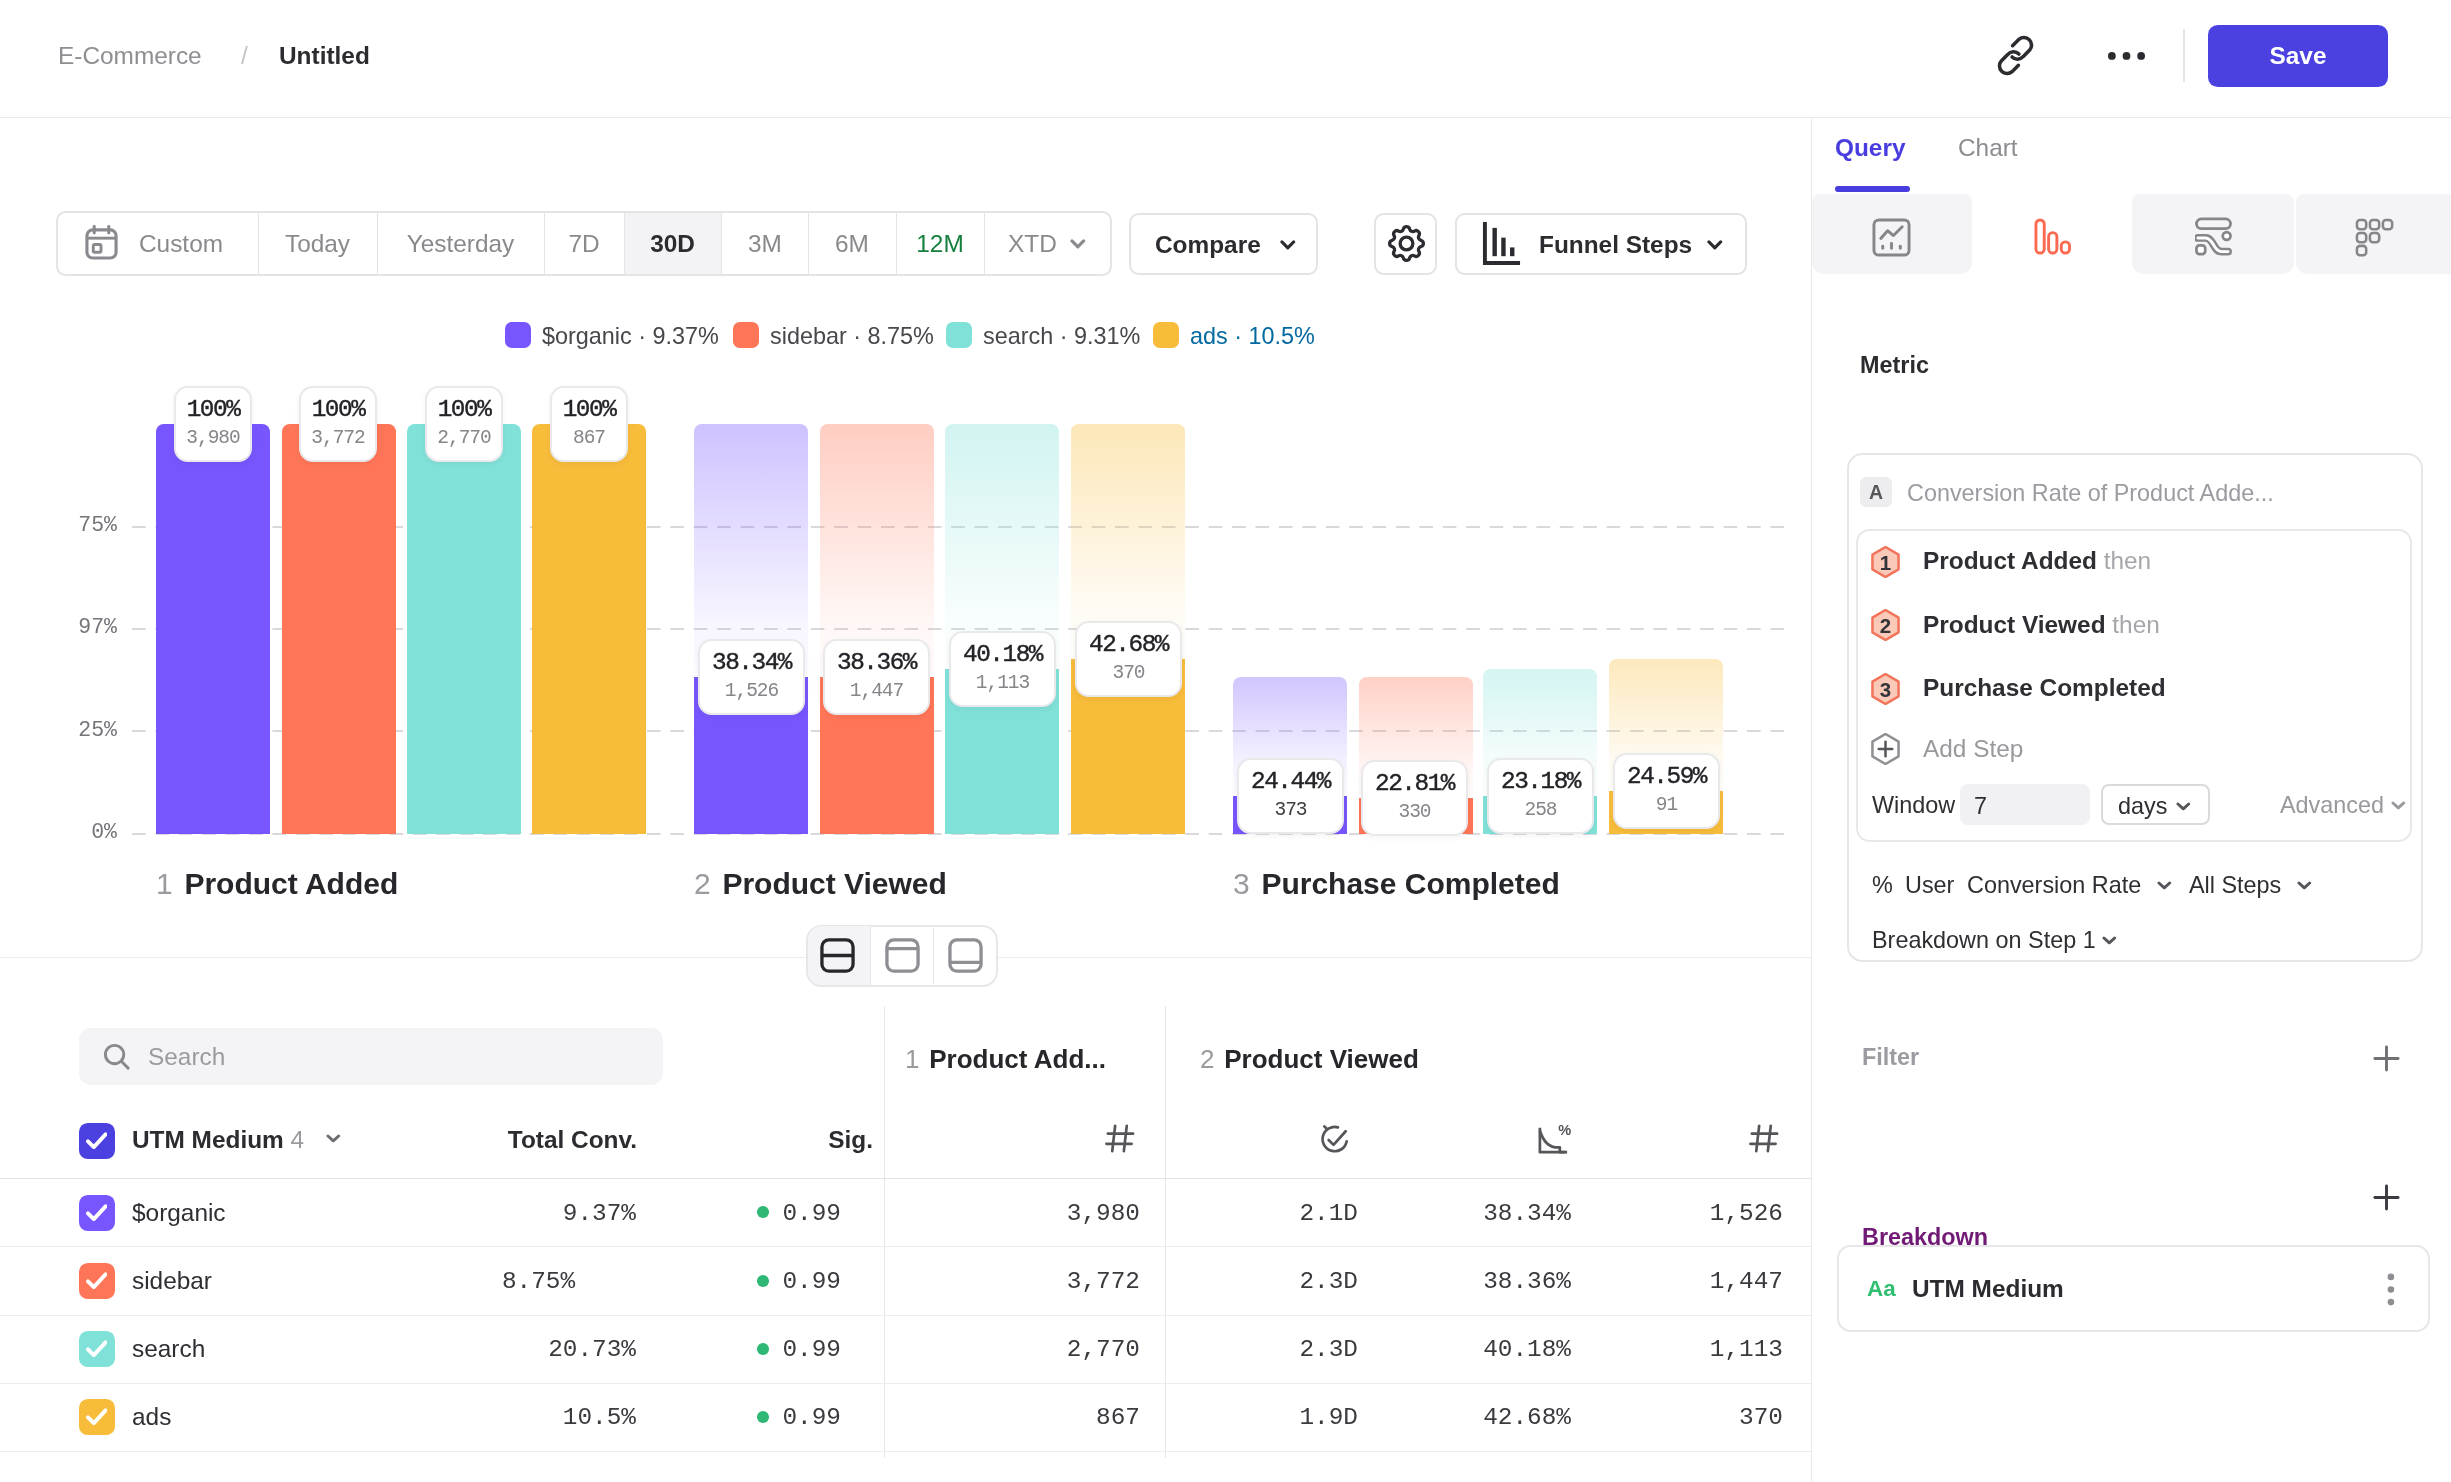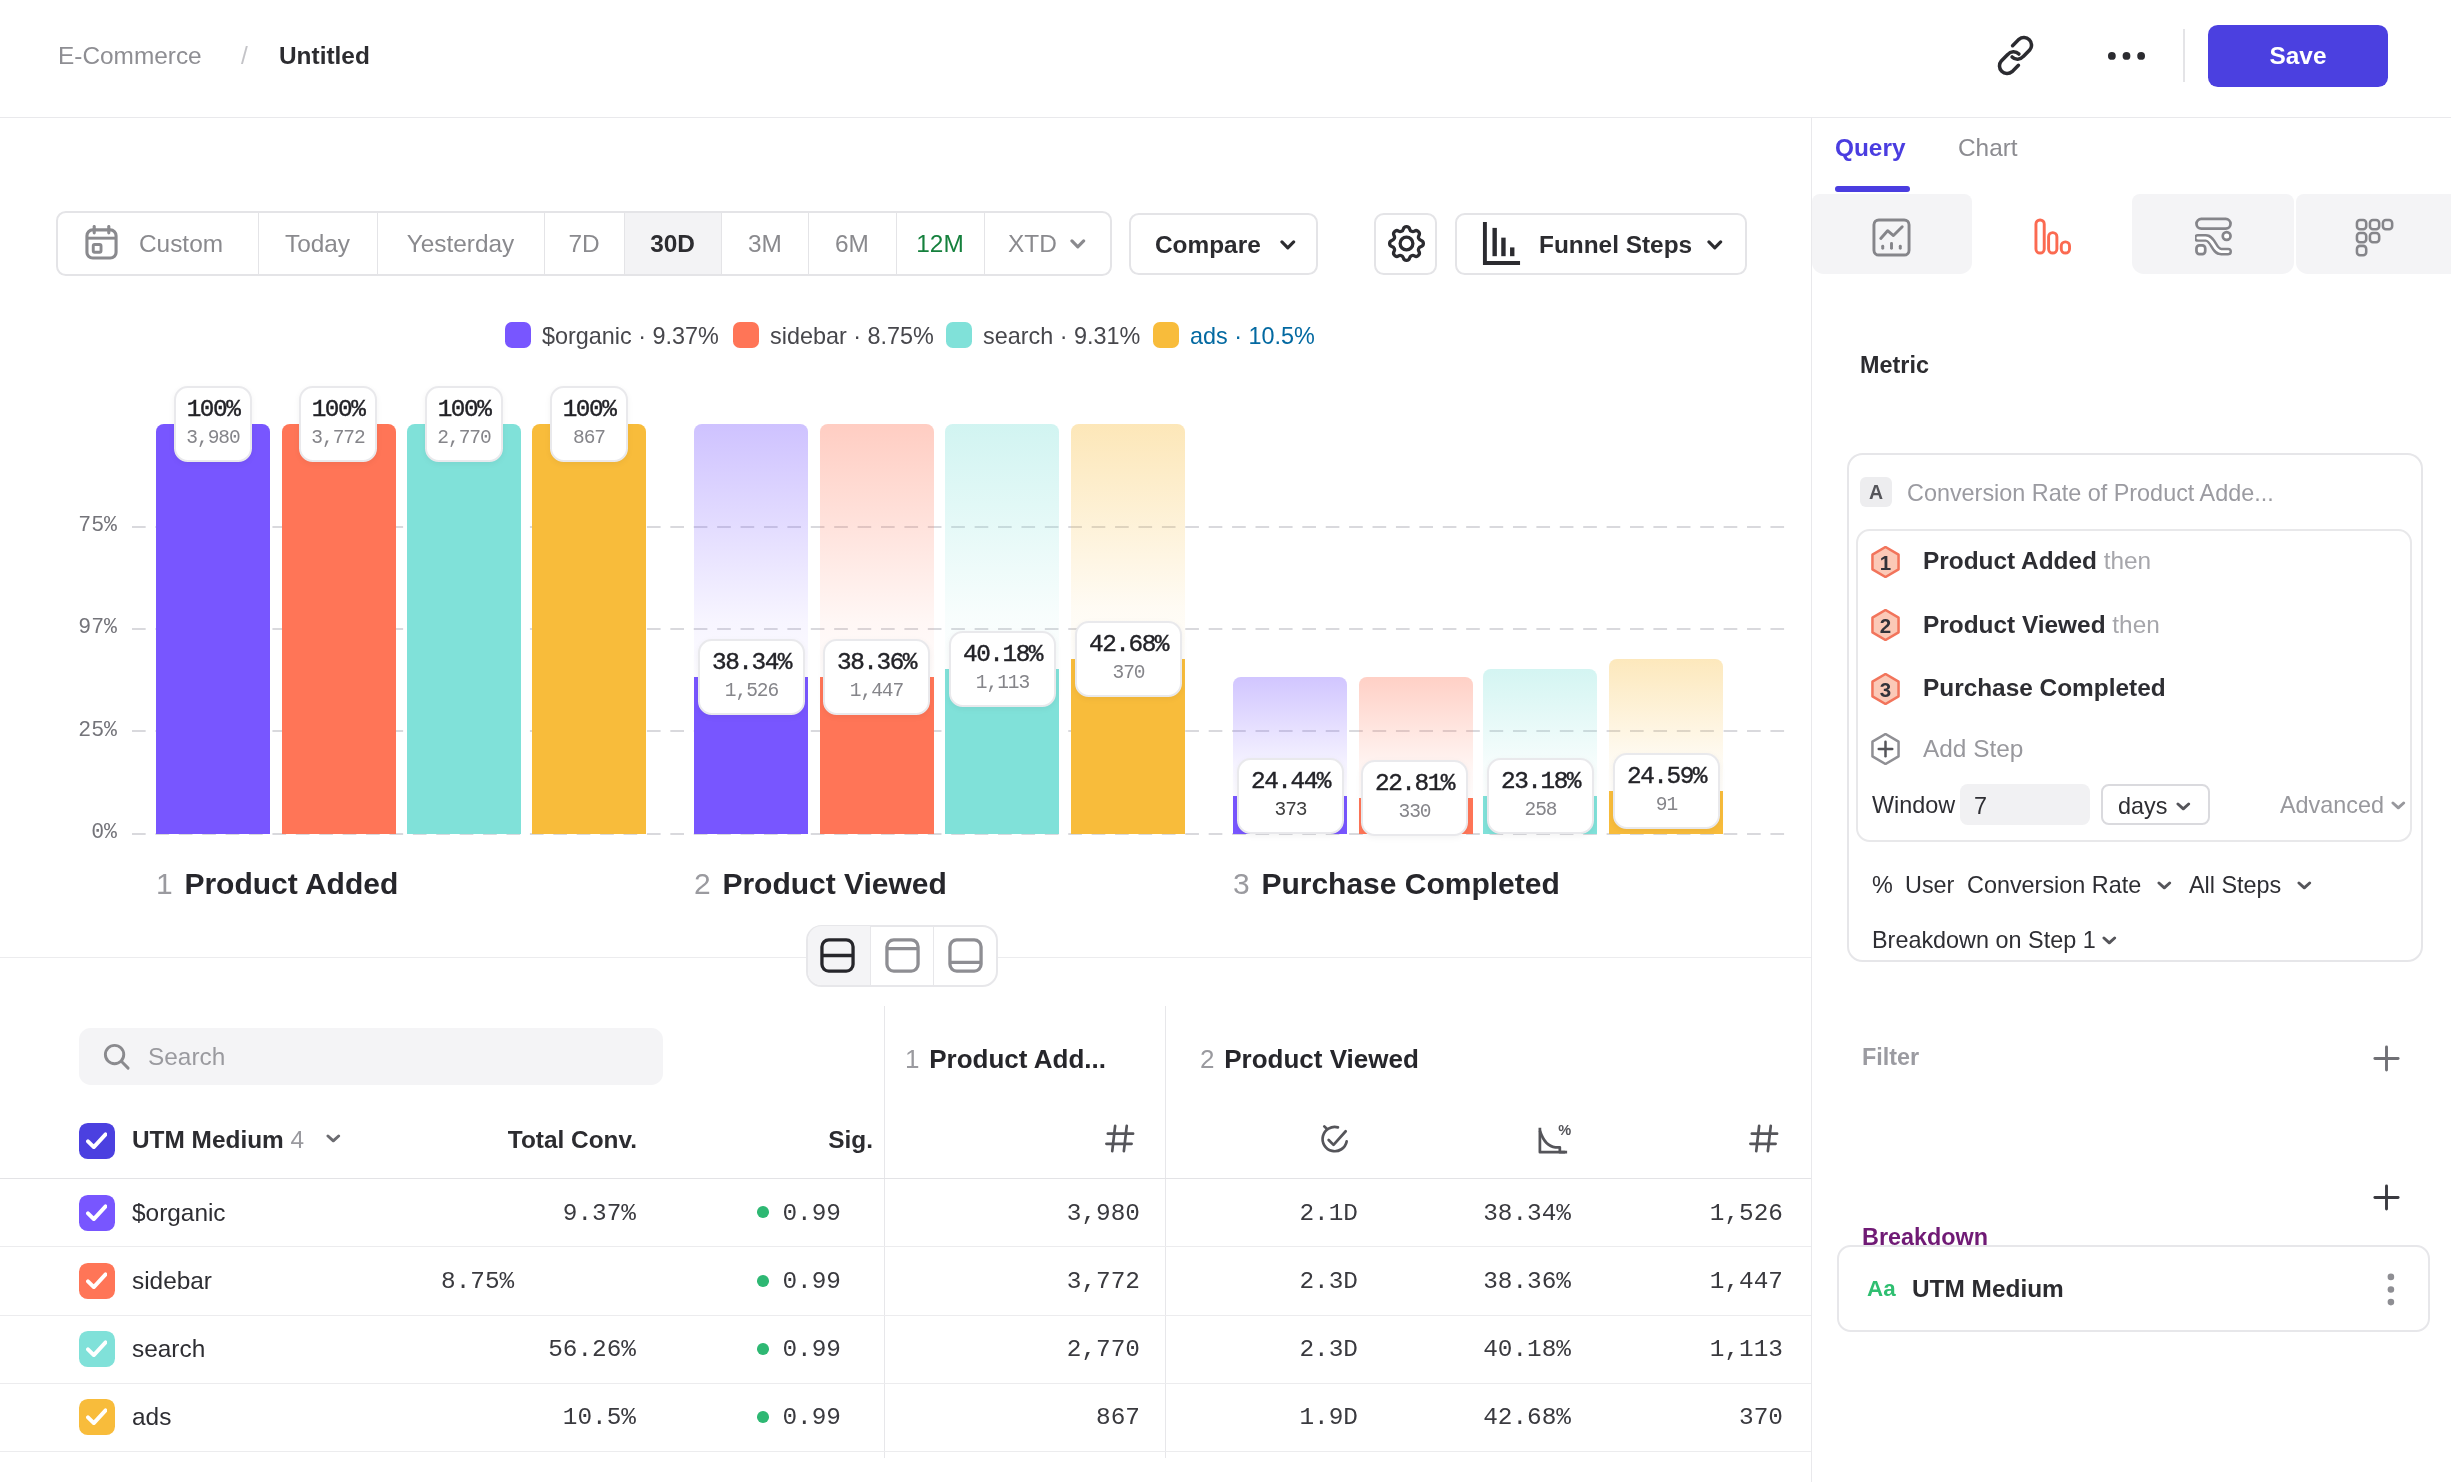--- a/index.html
+++ b/index.html
@@ -311,37 +311,37 @@
     <div style="position:absolute;left:1588px;top:1200px;width:195px;text-align:right;font:400 24.4px 'Liberation Mono',monospace;color:#3a3a3f;">1,526</div>
     <div style="position:absolute;left:0px;top:1246px;width:1811px;height:1px;background:#ececee;"></div>
     <div style="position:absolute;left:79px;top:1263px;width:36px;height:36px;border-radius:8.8px;background:#FF7557;">
       <div style="position:absolute;left:6.8px;top:8.8px;">
         <svg width="21.5" height="17.6" viewBox="0 0 22 18" style="">
           <polyline points="2,9.5 8,15.5 20,2.5" fill="none" stroke="#fff" stroke-width="4" stroke-linecap="round" stroke-linejoin="round"></polyline>
         </svg>
       </div>
     </div>
     <div style="position:absolute;left:132px;top:1267px;font:400 24.4px 'Liberation Sans',sans-serif;color:#2e2e33;">sidebar</div>
-    <div style="position:absolute;left:441px;top:1268px;width:195px;text-align:left;font:400 24.4px 'Liberation Mono',monospace;color:#3a3a3f;">8.75%</div>
+    <div style="position:absolute;left:441px;top:1268px;width:195px;text-align:center;font:400 24.4px 'Liberation Mono',monospace;color:#3a3a3f;">8.75%</div>
     <div style="position:absolute;left:757px;top:1275px;width:11.7px;height:11.7px;border-radius:50%;background:#2EB873;"></div>
     <div style="position:absolute;left:685px;top:1268px;width:156px;text-align:right;font:400 24.4px 'Liberation Mono',monospace;color:#3a3a3f;">0.99</div>
     <div style="position:absolute;left:945px;top:1268px;width:195px;text-align:right;font:400 24.4px 'Liberation Mono',monospace;color:#3a3a3f;">3,772</div>
     <div style="position:absolute;left:1202px;top:1268px;width:156px;text-align:right;font:400 24.4px 'Liberation Mono',monospace;color:#3a3a3f;">2.3D</div>
     <div style="position:absolute;left:1376px;top:1268px;width:195px;text-align:right;font:400 24.4px 'Liberation Mono',monospace;color:#3a3a3f;">38.36%</div>
     <div style="position:absolute;left:1588px;top:1268px;width:195px;text-align:right;font:400 24.4px 'Liberation Mono',monospace;color:#3a3a3f;">1,447</div>
     <div style="position:absolute;left:0px;top:1315px;width:1811px;height:1px;background:#ececee;"></div>
     <div style="position:absolute;left:79px;top:1331px;width:36px;height:36px;border-radius:8.8px;background:#80E1D9;">
       <div style="position:absolute;left:6.8px;top:8.8px;">
         <svg width="21.5" height="17.6" viewBox="0 0 22 18" style="">
           <polyline points="2,9.5 8,15.5 20,2.5" fill="none" stroke="#fff" stroke-width="4" stroke-linecap="round" stroke-linejoin="round"></polyline>
         </svg>
       </div>
     </div>
     <div style="position:absolute;left:132px;top:1335px;font:400 24.4px 'Liberation Sans',sans-serif;color:#2e2e33;">search</div>
-    <div style="position:absolute;left:441px;top:1336px;width:195px;text-align:right;font:400 24.4px 'Liberation Mono',monospace;color:#3a3a3f;">56.26%</div>
+    <div style="position:absolute;left:441px;top:1336px;width:195px;text-align:right;font:400 24.4px 'Liberation Mono',monospace;color:#3a3a3f;">20.73%</div>
     <div style="position:absolute;left:757px;top:1343px;width:11.7px;height:11.7px;border-radius:50%;background:#2EB873;"></div>
     <div style="position:absolute;left:685px;top:1336px;width:156px;text-align:right;font:400 24.4px 'Liberation Mono',monospace;color:#3a3a3f;">0.99</div>
     <div style="position:absolute;left:945px;top:1336px;width:195px;text-align:right;font:400 24.4px 'Liberation Mono',monospace;color:#3a3a3f;">2,770</div>
     <div style="position:absolute;left:1202px;top:1336px;width:156px;text-align:right;font:400 24.4px 'Liberation Mono',monospace;color:#3a3a3f;">2.3D</div>
     <div style="position:absolute;left:1376px;top:1336px;width:195px;text-align:right;font:400 24.4px 'Liberation Mono',monospace;color:#3a3a3f;">40.18%</div>
     <div style="position:absolute;left:1588px;top:1336px;width:195px;text-align:right;font:400 24.4px 'Liberation Mono',monospace;color:#3a3a3f;">1,113</div>
     <div style="position:absolute;left:0px;top:1383px;width:1811px;height:1px;background:#ececee;"></div>
     <div style="position:absolute;left:79px;top:1399px;width:36px;height:36px;border-radius:8.8px;background:#F8BC3B;">
       <div style="position:absolute;left:6.8px;top:8.8px;">
         <svg width="21.5" height="17.6" viewBox="0 0 22 18" style="">

